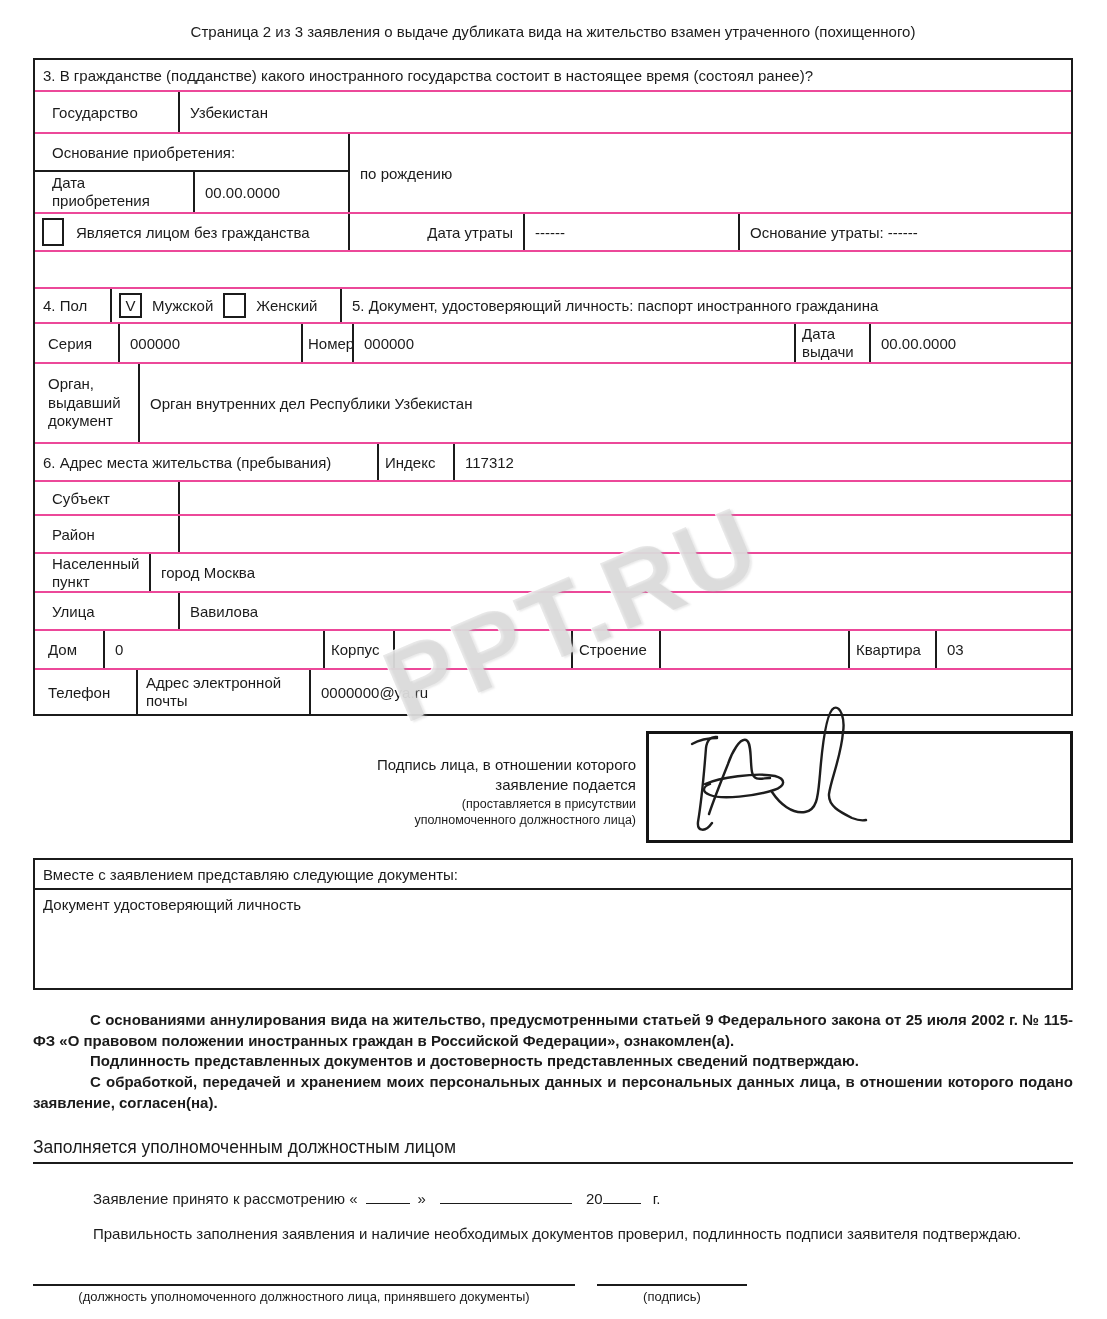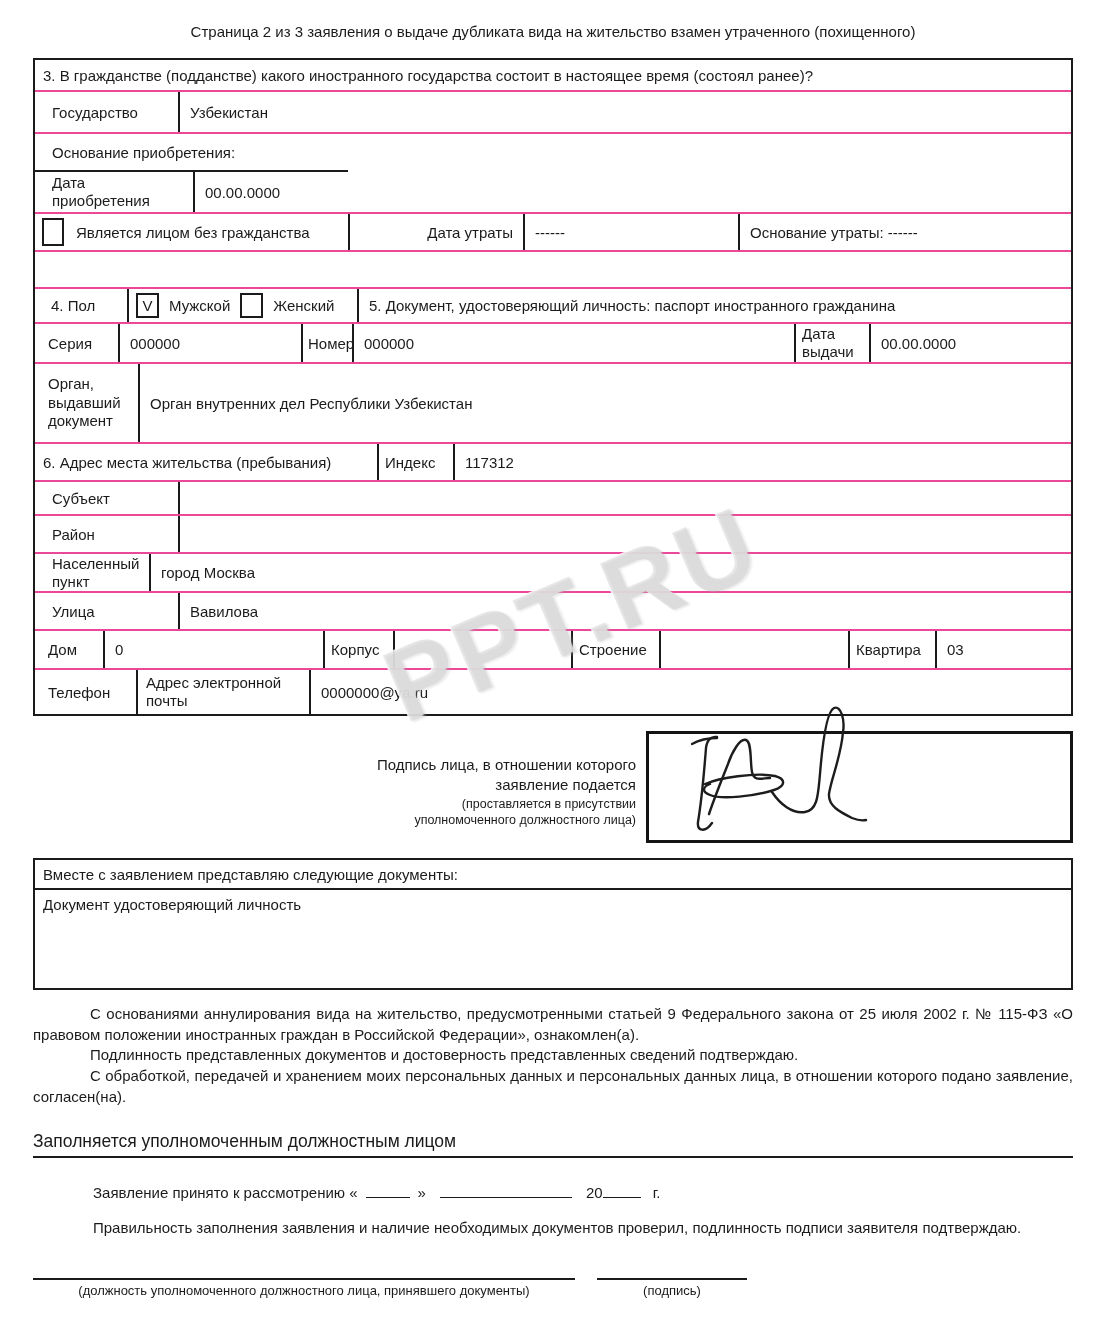--- a/index.html
+++ b/index.html
@@ -30,21 +30,21 @@
   .sig-area { display:flex; margin-top:15px; height:112px; }
   .sig-label { flex:1; text-align:right; padding-right:10px; padding-top:24px; font-size:15px; line-height:1.35; }
   .sig-note { font-size:12.5px; line-height:1.3; }
   .sig-box { width:427px; border:3px solid #141414; position:relative; }
   .sig-box svg { position:absolute; left:10px; top:-30px; overflow:visible; }
 
   .doc-table { border:2px solid #1b1b1b; margin-top:15px; }
   .doc-head { border-bottom:2px solid #1b1b1b; padding:4px 8px; font-size:15px; height:30px; display:flex; align-items:center; }
   .doc-body { height:98px; padding:6px 8px; font-size:15px; }
 
-  .legal { margin-top:14px; font-size:15px; font-weight:normal; line-height:1.38; text-align:justify; }
+  .legal { margin-top:20px; font-size:15px; font-weight:bold; line-height:1.38; text-align:justify; }
   .legal p { text-indent:57px; }
 
   .official-head { margin-top:24px; font-size:17.5px; border-bottom:2px solid #1b1b1b; padding-bottom:4px; }
   .accepted { margin-top:26px; font-size:15px; padding-left:60px; }
   .blank { display:inline-block; border-bottom:1.5px solid #1b1b1b; height:14px; vertical-align:baseline; }
   .b1 { width:44px; margin:0 8px; }
   .b2 { width:132px; margin:0 14px 0 14px; }
   .b3 { width:38px; margin-right:12px; }
   .check-text { margin-top:16px; font-size:15px; text-align:justify; text-indent:60px; line-height:1.4; }
 
@@ -73,38 +73,39 @@
       </div>
 
       <div class="frow" style="height:80px">
         <div class="stack" style="width:313px">
           <div class="fcell nb padL" style="height:38px">Основание приобретения:</div>
           <div class="subrow" style="border-top:2px solid #1b1b1b; height:42px">
             <div class="fcell nb padL" style="width:158px; line-height:1.2">Дата приобретения</div>
             <div class="fcell grow">00.00.0000</div>
           </div>
         </div>
+        <div class="fcell grow">по рождению</div>
       </div>
 
       <div class="frow" style="height:38px">
         <div class="fcell nb" style="width:313px; gap:12px; padding-left:7px">
           <span class="cb" style="width:22px; height:28px"></span>
           <span>Является лицом без гражданства</span>
         </div>
         <div class="fcell right" style="width:175px">Дата утраты</div>
         <div class="fcell" style="width:215px">------</div>
         <div class="fcell grow">Основание утраты: ------</div>
       </div>
 
       <div class="frow" style="height:37px">
         <div class="fcell nb grow"></div>
       </div>
 
       <div class="frow" style="height:35px">
-        <div class="fcell nb padL" style="width:92px; padding-left:16px">4. Пол</div>
+        <div class="fcell nb padL" style="width:75px; padding-left:8px">4. Пол</div>
         <div class="fcell" style="width:230px; gap:10px; padding-left:7px">
           <span class="cb" style="width:23px; height:25px">V</span>
           <span>Мужской</span>
           <span class="cb" style="width:23px; height:25px"></span>
           <span>Женский</span>
         </div>
         <div class="fcell grow">5. Документ, удостоверяющий личность: паспорт иностранного гражданина</div>
       </div>
 
       <div class="frow" style="height:40px">

